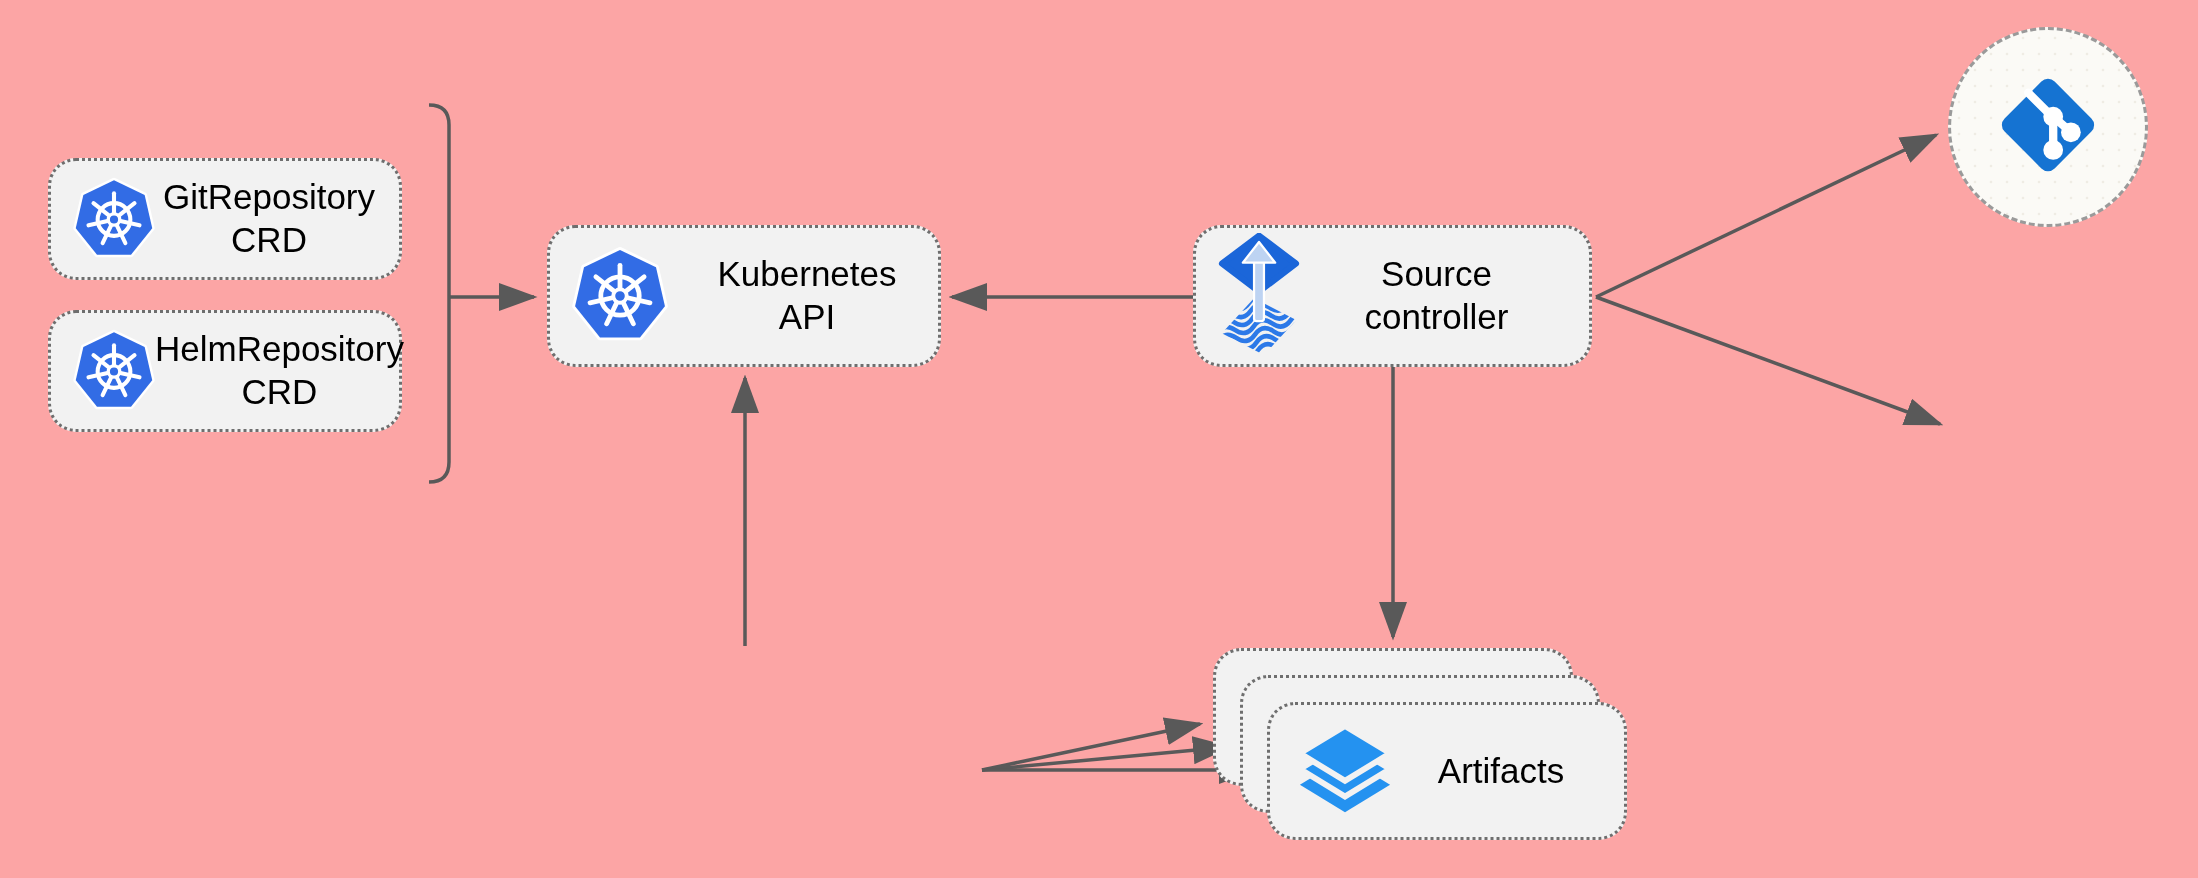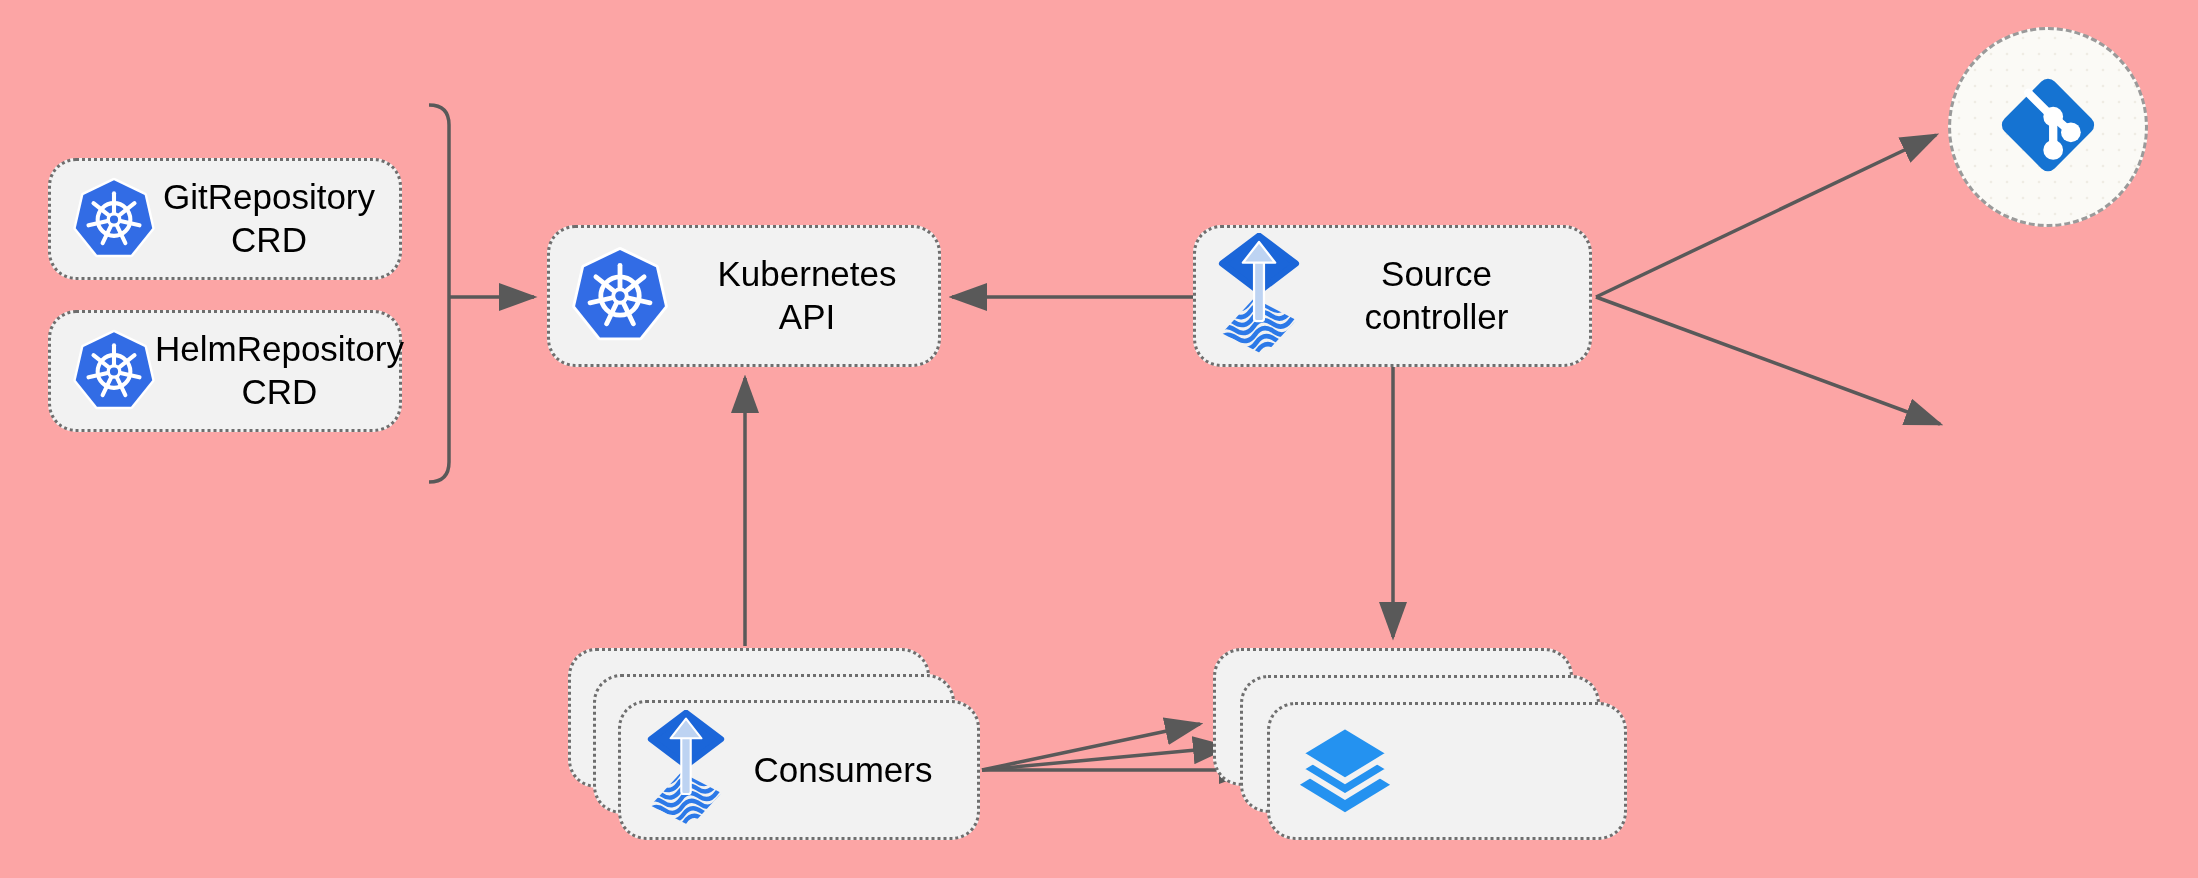--- a/index.html
+++ b/index.html
@@ -169,42 +169,31 @@
   <div class="node" id="source-controller">
     <span class="icon">
       <svg width="82" height="126">
           <use href="#sym-flux"></use>
         </svg>
     </span>
     <span class="label">Source
 controller</span>
   </div>
 
-  <div class="stack" id="consumers">
-    <div class="layer"></div>
-    <div class="layer"></div>
-    <div class="layer">
-      <span class="icon">
-        <svg width="78" height="120">
-            <use href="#sym-flux"></use>
-          </svg>
-      </span>
-      <span class="label">Consumers</span>
-    </div>
-  </div>
 
   <div class="stack" id="artifacts">
     <div class="layer"></div>
     <div class="layer"></div>
     <div class="layer">
       <span class="icon">
         <svg width="98" height="98">
             <use href="#sym-layers"></use>
           </svg>
       </span>
+      <span class="label">Artifacts</span>
     </div>
   </div>
 
   <div class="circle" id="git-circle">
     <span class="icon">
       <svg width="104" height="104">
           <use href="#sym-git"></use>
         </svg>
     </span>
   </div>

